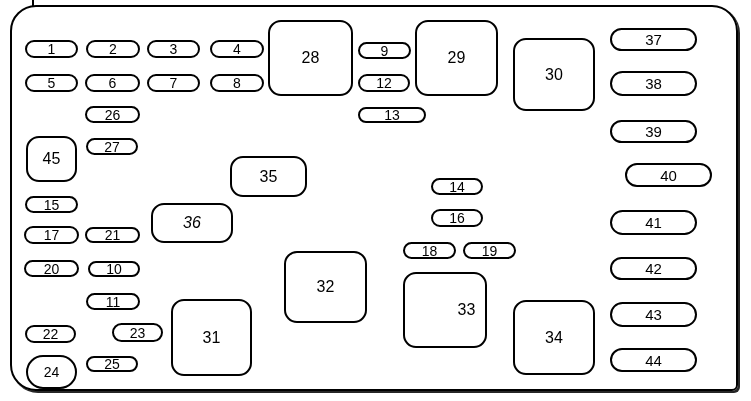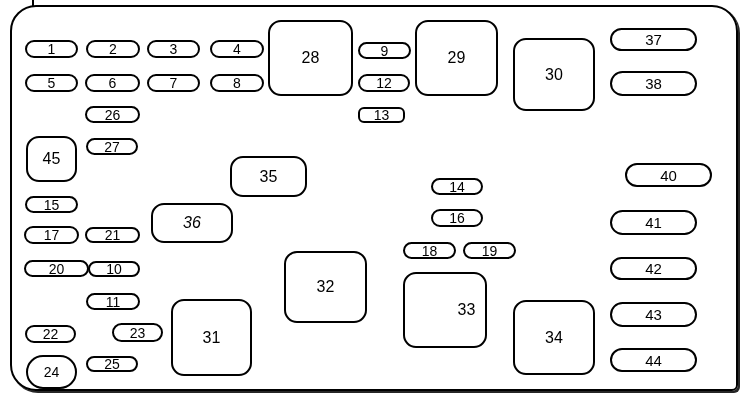--- a/index.html
+++ b/index.html
@@ -59,37 +59,38 @@
     <div class="pill" style="left: 147px; top: 40px; width: 53px; height: 18px;">3</div>
     <div class="pill" style="left: 210px; top: 40px; width: 54px; height: 18px;">4</div>
     <div class="pill" style="left: 25px; top: 74px; width: 53px; height: 18px;">5</div>
     <div class="pill" style="left: 85px; top: 74px; width: 55px; height: 18px;">6</div>
     <div class="pill" style="left: 147px; top: 74px; width: 53px; height: 18px;">7</div>
     <div class="pill" style="left: 210px; top: 74px; width: 54px; height: 18px;">8</div>
     <div class="pill" style="left: 358px; top: 42px; width: 53px; height: 17px;">9</div>
     <div class="pill" style="left: 88px; top: 261px; width: 52px; height: 16px; border-radius: 8px;">10</div>
     <div class="pill" style="left: 86px; top: 293px; width: 54px; height: 17px;">11</div>
     <div class="pill" style="left: 358px; top: 74px; width: 52px; height: 18px;">12</div>
-    <div class="pill" style="left: 358px; top: 107px; width: 47px; height: 16px; border-radius: 6px;">13</div>
+    <div class="pill" style="left: 358px; top: 107px; width: 68px; height: 16px;">13</div>
     <div class="pill" style="left: 431px; top: 178px; width: 52px; height: 17px;">14</div>
     <div class="pill" style="left: 25px; top: 196px; width: 53px; height: 17px;">15</div>
     <div class="pill" style="left: 431px; top: 209px; width: 52px; height: 18px;">16</div>
     <div class="pill" style="left: 24px; top: 226px; width: 55px; height: 18px;">17</div>
     <div class="pill" style="left: 403px; top: 242px; width: 53px; height: 17px;">18</div>
     <div class="pill" style="left: 463px; top: 242px; width: 53px; height: 17px;">19</div>
-    <div class="pill" style="left: 24px; top: 260px; width: 65px; height: 17px;">20</div>
+    <div class="pill" style="left: 24px; top: 260px; width: 55px; height: 17px;">20</div>
     <div class="pill" style="left: 85px; top: 227px; width: 55px; height: 16px;">21</div>
     <div class="pill" style="left: 25px; top: 325px; width: 51px; height: 18px;">22</div>
     <div class="pill" style="left: 112px; top: 323px; width: 51px; height: 19px;">23</div>
     <div class="pill" style="left: 26px; top: 355px; width: 51px; height: 34px;">24</div>
     <div class="pill" style="left: 86px; top: 356px; width: 52px; height: 16px;">25</div>
     <div class="pill" style="left: 85px; top: 106px; width: 55px; height: 17px;">26</div>
     <div class="pill" style="left: 86px; top: 138px; width: 52px; height: 17px;">27</div>
     <div class="pill wide" style="left: 610px; top: 28px; width: 87px; height: 23px;">37</div>
     <div class="pill wide" style="left: 610px; top: 71px; width: 87px; height: 25px;">38</div>
+    <div class="pill wide" style="left: 610px; top: 120px; width: 87px; height: 23px;">39</div>
     <div class="pill wide" style="left: 610px; top: 163px; width: 87px; height: 24px; margin-left: 15px;">40</div>
     <div class="pill wide" style="left: 610px; top: 210px; width: 87px; height: 25px;">41</div>
     <div class="pill wide" style="left: 610px; top: 257px; width: 87px; height: 23px;">42</div>
     <div class="pill wide" style="left: 610px; top: 302px; width: 87px; height: 25px;">43</div>
     <div class="pill wide" style="left: 610px; top: 348px; width: 87px; height: 24px;">44</div>
     <div class="box" style="left: 268px; top: 20px; width: 85px; height: 76px;">28</div>
     <div class="box" style="left: 415px; top: 20px; width: 83px; height: 76px;">29</div>
     <div class="box" style="left: 513px; top: 38px; width: 82px; height: 73px;">30</div>
     <div class="box" style="left: 171px; top: 299px; width: 81px; height: 77px;">31</div>
     <div class="box" style="left: 284px; top: 251px; width: 83px; height: 72px;">32</div>

